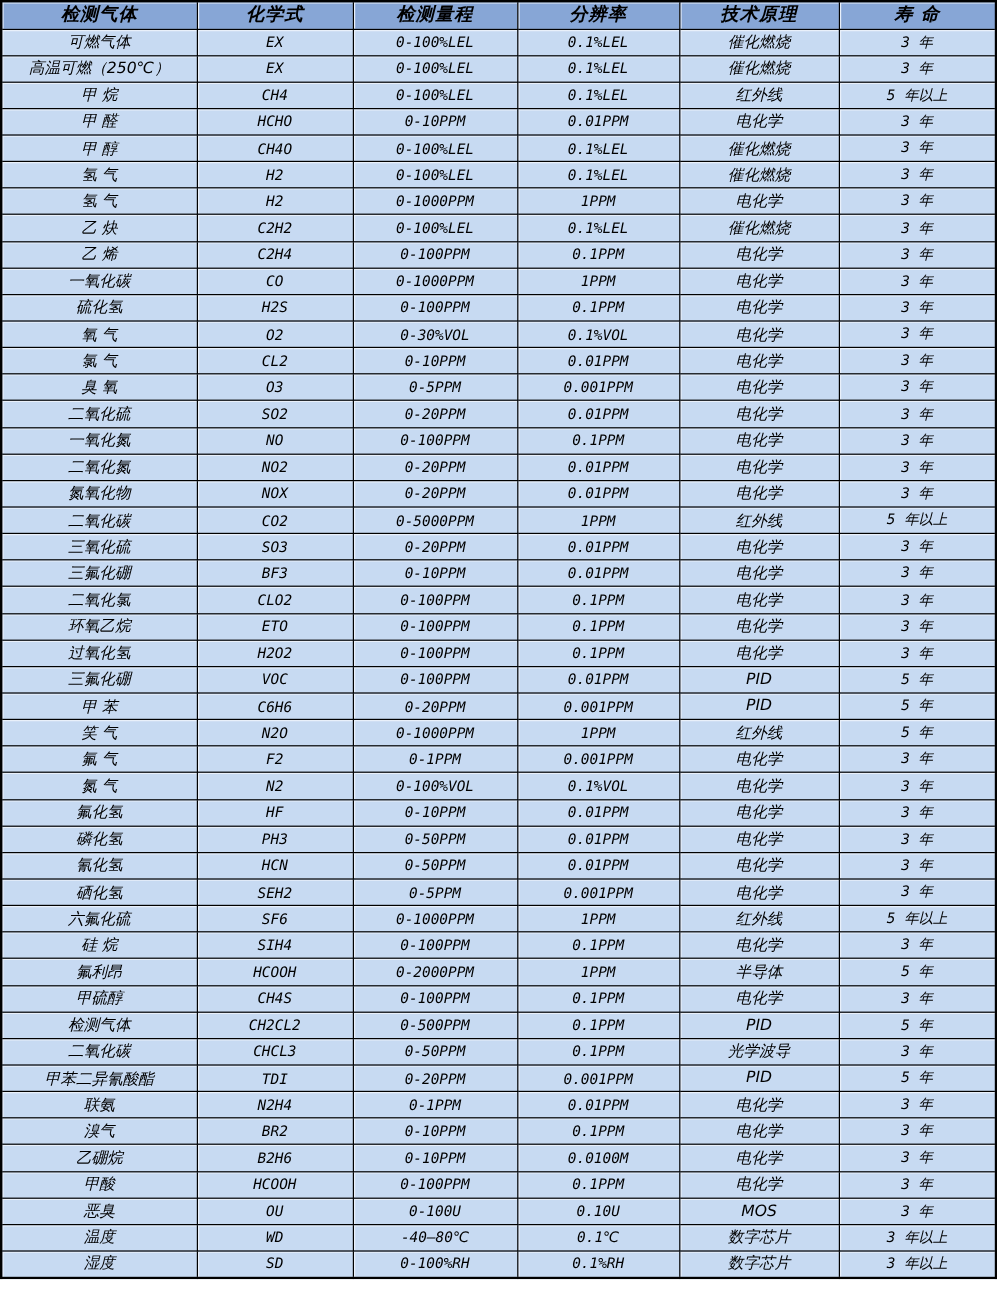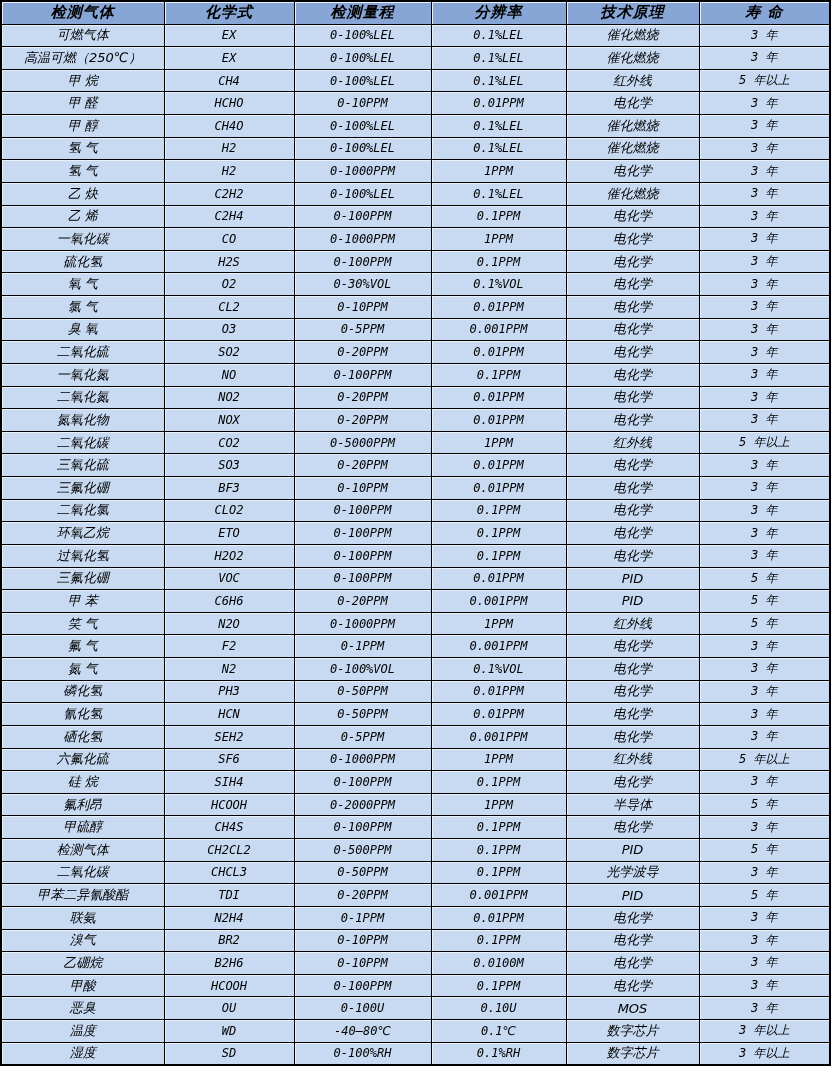--- a/index.html
+++ b/index.html
@@ -294,20 +294,28 @@
       </tr>
       <tr>
         <td>氮 气</td>
         <td class="mono">N2</td>
         <td class="mono">0-100%VOL</td>
         <td class="mono">0.1%VOL</td>
         <td>电化学</td>
         <td class="mono">3 年</td>
       </tr>
       <tr>
+        <td>氟化氢</td>
+        <td class="mono">HF</td>
+        <td class="mono">0-10PPM</td>
+        <td class="mono">0.01PPM</td>
+        <td>电化学</td>
+        <td class="mono">3 年</td>
+      </tr>
+      <tr>
         <td>磷化氢</td>
         <td class="mono">PH3</td>
         <td class="mono">0-50PPM</td>
         <td class="mono">0.01PPM</td>
         <td>电化学</td>
         <td class="mono">3 年</td>
       </tr>
       <tr>
         <td>氰化氢</td>
         <td class="mono">HCN</td>

